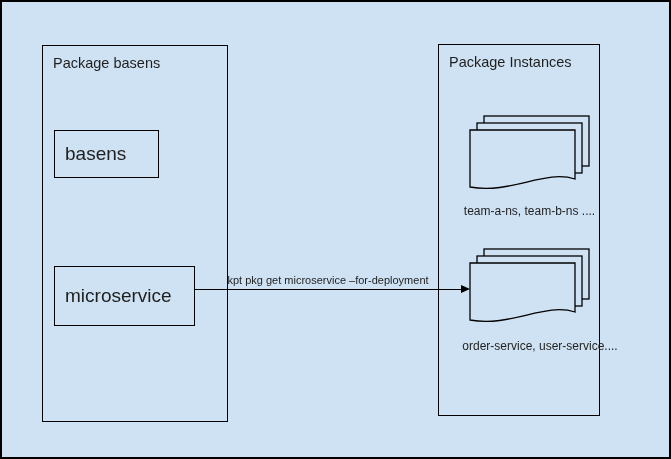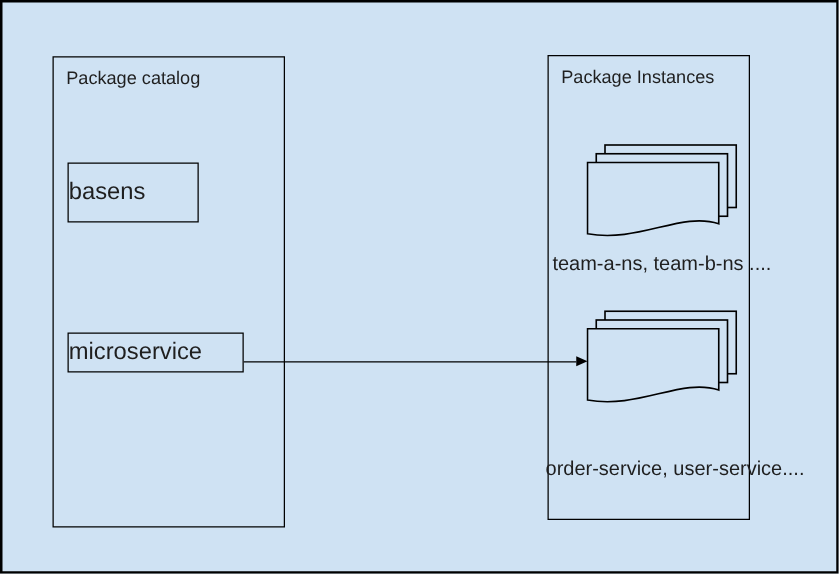--- a/index.html
+++ b/index.html
@@ -37,26 +37,27 @@
     color: var(--text);
     white-space: nowrap;
   }
 
   .node {
     position: absolute;
     border: 1.4px solid var(--stroke);
     background: var(--background);
     display: flex;
     align-items: center;
+    padding-left: 10px;
     font-size: 19px;
     color: var(--text);
     white-space: nowrap;
   }
   .node-basens       { left: 52px; top: 128px; width: 105px; height: 48px; }
-  .node-microservice { left: 52px; top: 264px; width: 141px; height: 32px; }
+  .node-microservice { left: 52px; top: 264px; width: 141px; height: 60px; }
 
   .arrow { position: absolute; height: 20px; }
   .arrow-1 { left: 157px; top: 136px; width: 311px; }
   .arrow-2 { left: 193px; top: 272px; width: 275px; }
 
   .arrow-label {
     position: absolute;
     left: 0; right: 9px; top: 0;
     text-align: center;
     font-size: 11px;
@@ -89,51 +90,52 @@
   .doc-stack-2 { top: 246px; }
   .doc-sheet {
     fill: var(--background);
     stroke: var(--stroke);
     stroke-width: 1.3;
   }
 
   .stack-caption {
     position: absolute;
     text-align: center;
-    font-size: 16px;
+    font-size: 12px;
     line-height: 15px;
     color: var(--text);
     white-space: nowrap;
   }
   .stack-caption-1 { left: 425px; top: 202px; width: 205px; }
-  .stack-caption-2 { left: 433px; top: 337px; width: 210px; margin-top: 29px; }
+  .stack-caption-2 { left: 433px; top: 337px; width: 210px; }
 </style>
 </head>
 <body>
 
 <div class="canvas">
 
   <section class="group-box catalog">
-    <h2 class="group-title">Package catalog</h2>
+    <h2 class="group-title">Package basens</h2>
   </section>
 
   <div class="node node-basens">
     <span>basens</span>
   </div>
 
   <div class="node node-microservice">
     <span>microservice</span>
   </div>
 
   <section class="group-box instances">
     <h2 class="group-title">Package Instances</h2>
   </section>
 
 
   <div class="arrow arrow-2">
+    <span class="arrow-label">kpt pkg get microservice –for-deployment</span>
     <span class="arrow-line"></span>
     <span class="arrow-head"></span>
   </div>
 
   <svg class="doc-stack doc-stack-1" viewBox="0 0 121 78" aria-hidden="true">
     <rect class="doc-sheet" x="15" y="1" width="105" height="50"></rect>
     <rect class="doc-sheet" x="8" y="8" width="105" height="50"></rect>
     <path class="doc-sheet" d="M1,15 L106,15 L106,64 C 76,54 42,79.5 1,72 Z"></path>
   </svg>
   <div class="stack-caption stack-caption-1">team-a-ns, team-b-ns ....</div>

